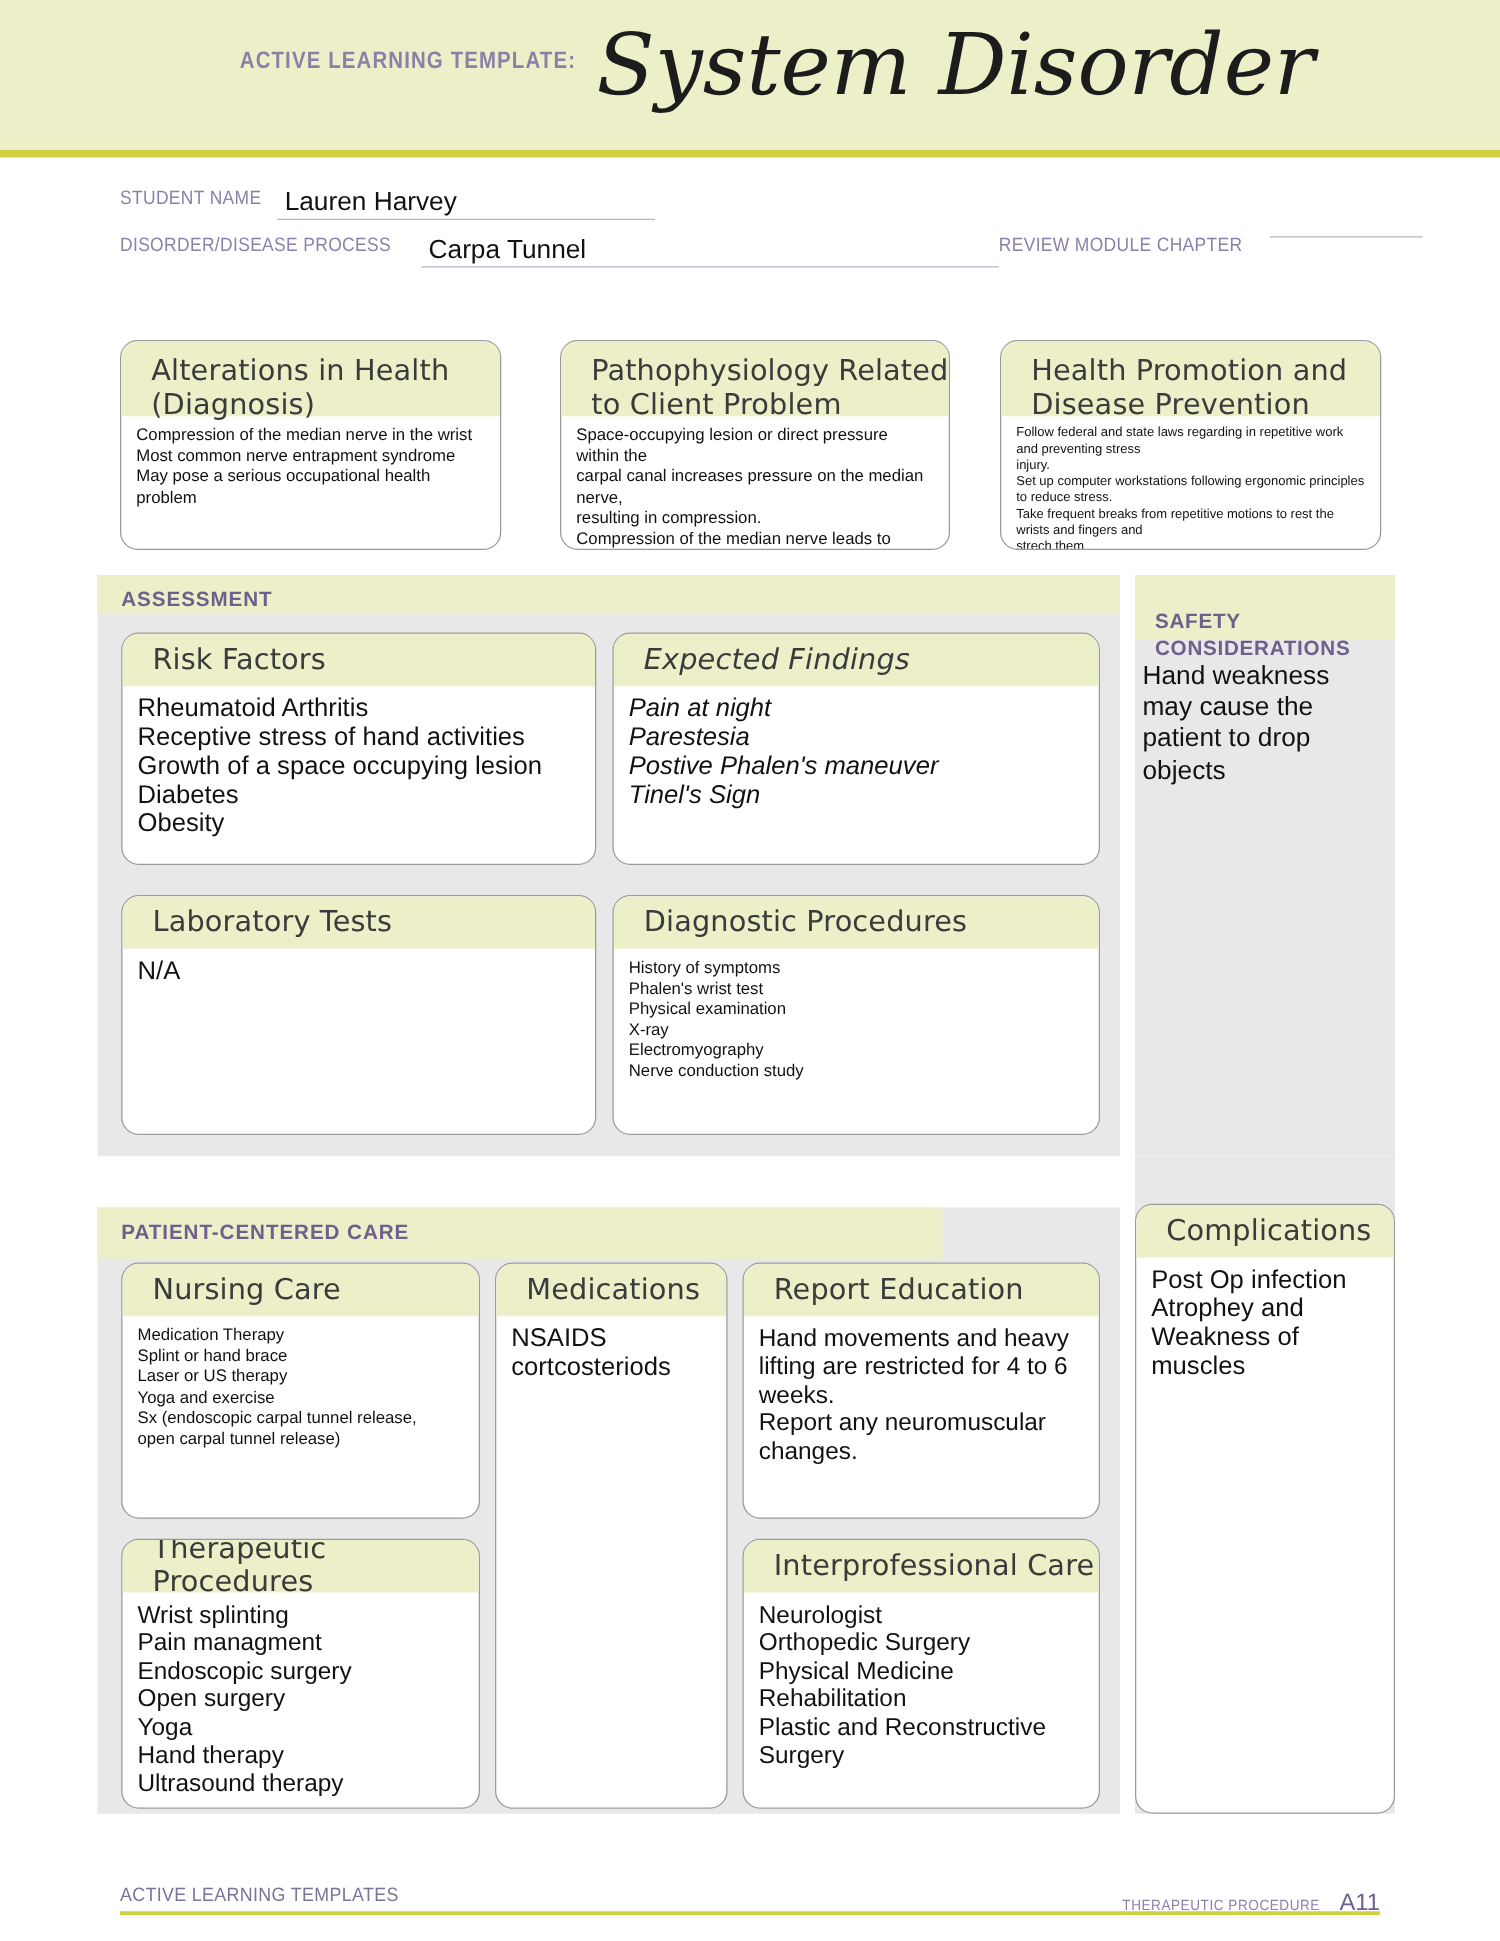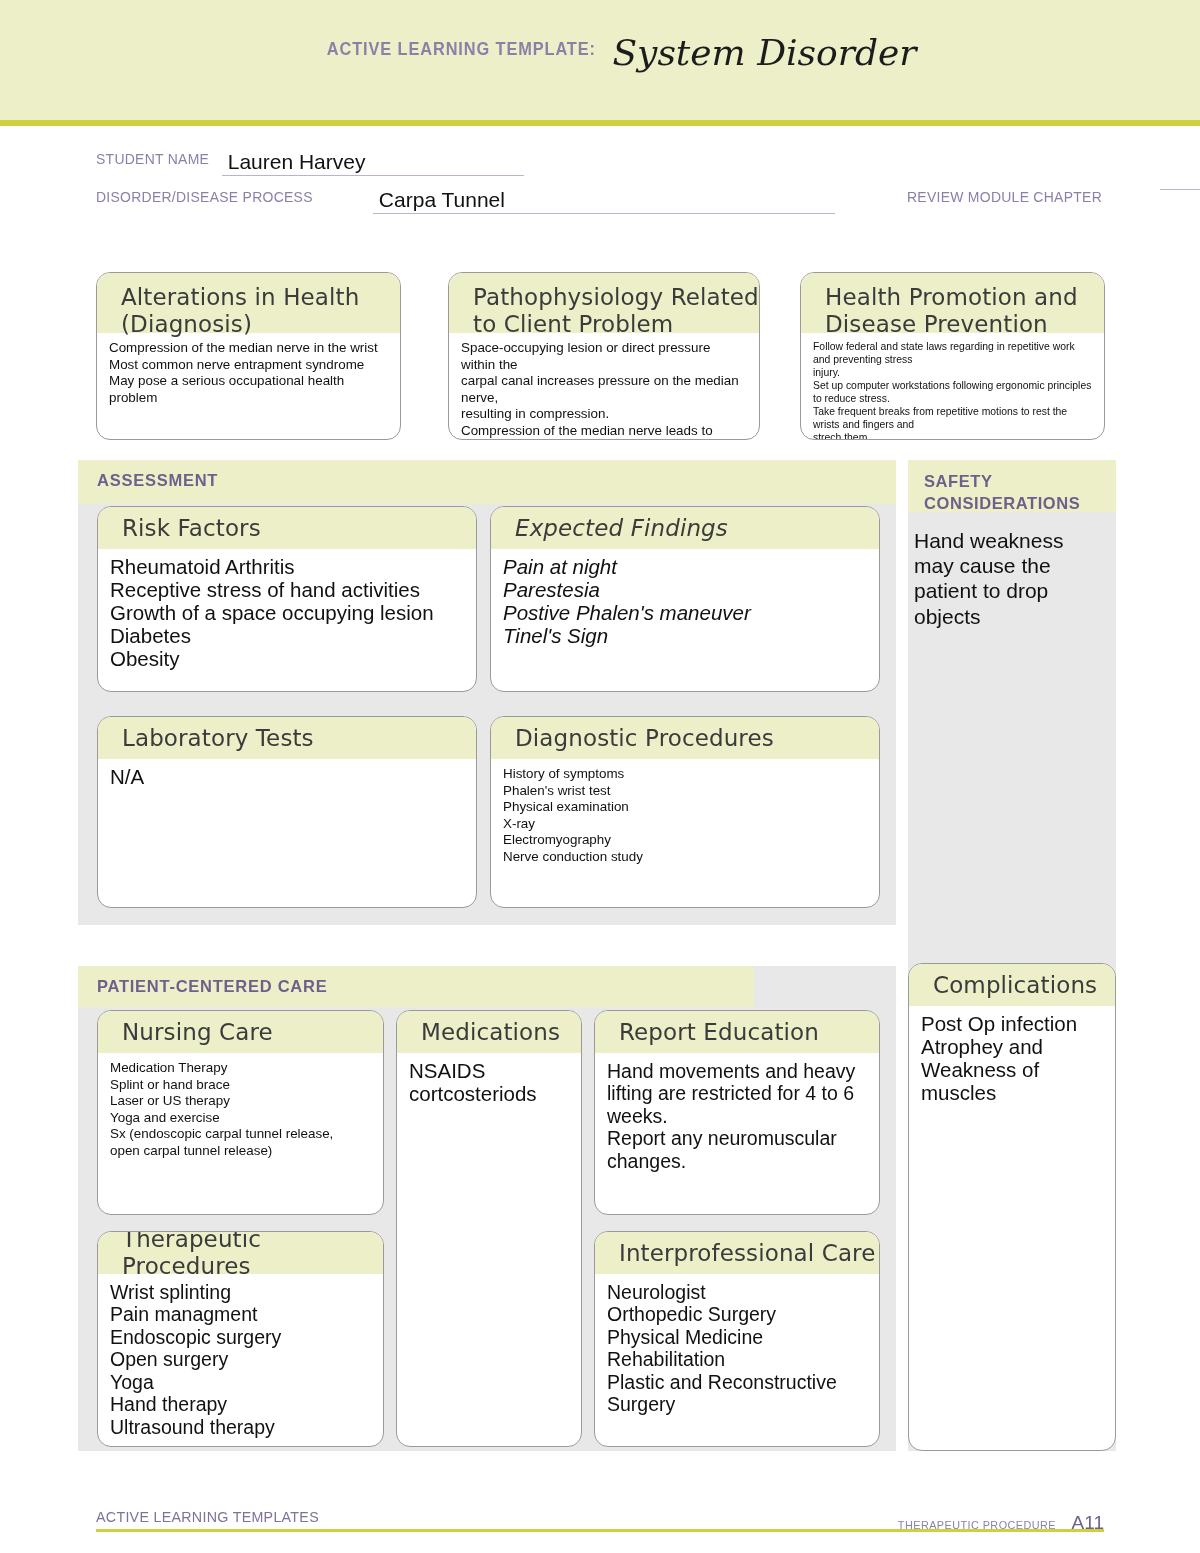--- a/index.html
+++ b/index.html
@@ -27,28 +27,28 @@
     padding-bottom:14px;box-sizing:border-box;
   }
   .alt-label{
     color:#8c7fa8;font-size:19px;font-weight:bold;letter-spacing:.055em;
     font-family:"Liberation Sans",sans-serif;
     transform:scaleX(.86);transform-origin:right bottom;
     margin-bottom:9px;white-space:nowrap;
   }
   .doc-title{
     font-family:"DejaVu Serif","Liberation Serif",serif;
-    font-style:italic;font-size:36px;color:#1c1c1c;
+    font-style:italic;font-size:68px;color:#1c1c1c;
     margin-left:16px;line-height:1;white-space:nowrap;
   }
 
   
   .fields{position:absolute;left:96px;top:150px;width:1008px;}
   .field-row{display:flex;align-items:flex-start;width:100%;}
-  .field-row.r2{margin-top:12px;gap:36px;}
+  .field-row.r2{margin-top:12px;}
   .fld-label{
     color:#8c7fa8;font-size:15.5px;letter-spacing:.02em;
     transform:scaleX(.9);transform-origin:left bottom;
     white-space:nowrap;padding-bottom:3px;
   }
   .fld-line{
     border-bottom:1px solid #b9b3cd;
     flex:0 0 auto;position:relative;
     padding:0 4px 1px 6px;
     font-size:21px;color:#111;line-height:1.15;
@@ -94,21 +94,21 @@
   #card-pathophys{left:448px;top:272px;width:312px;height:168px;}
   #card-healthpromo{left:800px;top:272px;width:305px;height:168px;}
   .top-head{height:60px;align-items:flex-start;padding-top:11px;}
 
   
   #assessment-panel{
     position:absolute;left:78px;top:460px;width:818px;height:465px;
     background:#e8e8e8;
   }
   #assessment-banner{
-    position:absolute;left:0;top:0;width:818px;height:44px;
+    position:absolute;left:0;top:0;width:818px;height:31px;
     background:#ecefc8;
   }
   .banner-txt{
     position:absolute;left:19px;top:11px;
     color:#6f5f8c;font-size:16.5px;font-weight:bold;letter-spacing:.045em;
   }
   #card-risk{left:97px;top:506px;width:380px;height:186px;}
   #card-findings{left:490px;top:506px;width:390px;height:186px;font-style:italic;}
   #card-lab{left:97px;top:716px;width:380px;height:192px;}
   #card-diag{left:490px;top:716px;width:390px;height:192px;}
@@ -117,21 +117,21 @@
   
   #safety-panel{
     position:absolute;left:908px;top:460px;width:208px;height:465px;
     background:#e8e8e8;
   }
   #safety-banner{
     position:absolute;left:0;top:0;width:208px;height:52px;
     background:#ecefc8;
   }
   .banner-txt2{
-    position:absolute;left:16px;top:10px;
+    position:absolute;left:16px;top:26px;
     color:#6f5f8c;font-size:16.5px;font-weight:bold;letter-spacing:.035em;
     line-height:1.35;
   }
   #safety-body{
     position:absolute;left:908px;top:528px;width:200px;
     font-size:21px;line-height:1.2;color:#111;
     padding-left:6px;box-sizing:border-box;white-space:pre-line;
   }
 
   

